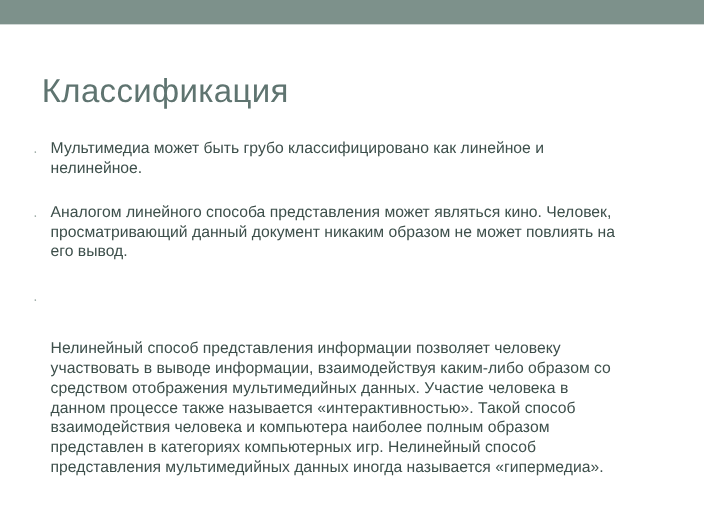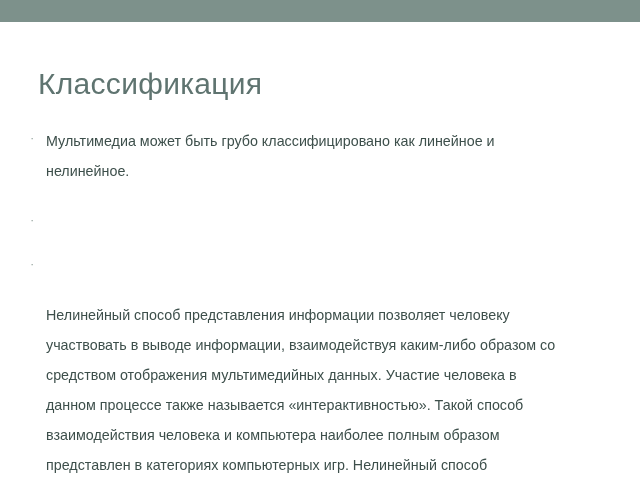--- a/index.html
+++ b/index.html
@@ -62,21 +62,21 @@
     min-width: 16px;
     color: #9aa8a3;
     font-size: 13px;
     line-height: 21px;
     text-align: left;
     padding-top: 1px;
   }
   .bullet-text {
     color: #3d4f4b;
     font-size: 14.3px;
-    line-height: 30px;
+    line-height: 18px;
     max-width: 545px;
     text-align: left;
   }
   .bullet-row.b1 .bullet-text { max-width: 530px; }
   .bullet-row.b2 .bullet-text { max-width: 520px; }
   .bullet-row.b3 .bullet-text { max-width: 524px; margin-top: 48px; }
 </style>
 </head>
 <body>
 
@@ -90,20 +90,21 @@
 
   <div class="content">
 
     <div class="bullet-row b1">
       <div class="bullet-mark">·</div>
       <div class="bullet-text">Мультимедиа может быть грубо классифицировано как линейное и нелинейное.</div>
     </div>
 
     <div class="bullet-row b2">
       <div class="bullet-mark">·</div>
+      <div class="bullet-text">Аналогом линейного способа представления может являться кино. Человек, просматривающий данный документ никаким образом не может повлиять на его вывод.</div>
     </div>
 
     <div class="bullet-row b3">
       <div class="bullet-mark">·</div>
       <div class="bullet-text">Нелинейный способ представления информации позволяет человеку участвовать в выводе информации, взаимодействуя каким-либо образом со средством отображения мультимедийных данных. Участие человека в данном процессе также называется «интерактивностью». Такой способ взаимодействия человека и компьютера наиболее полным образом представлен в категориях компьютерных игр. Нелинейный способ представления мультимедийных данных иногда называется «гипермедиа».</div>
     </div>
 
   </div>
 
 </div>

